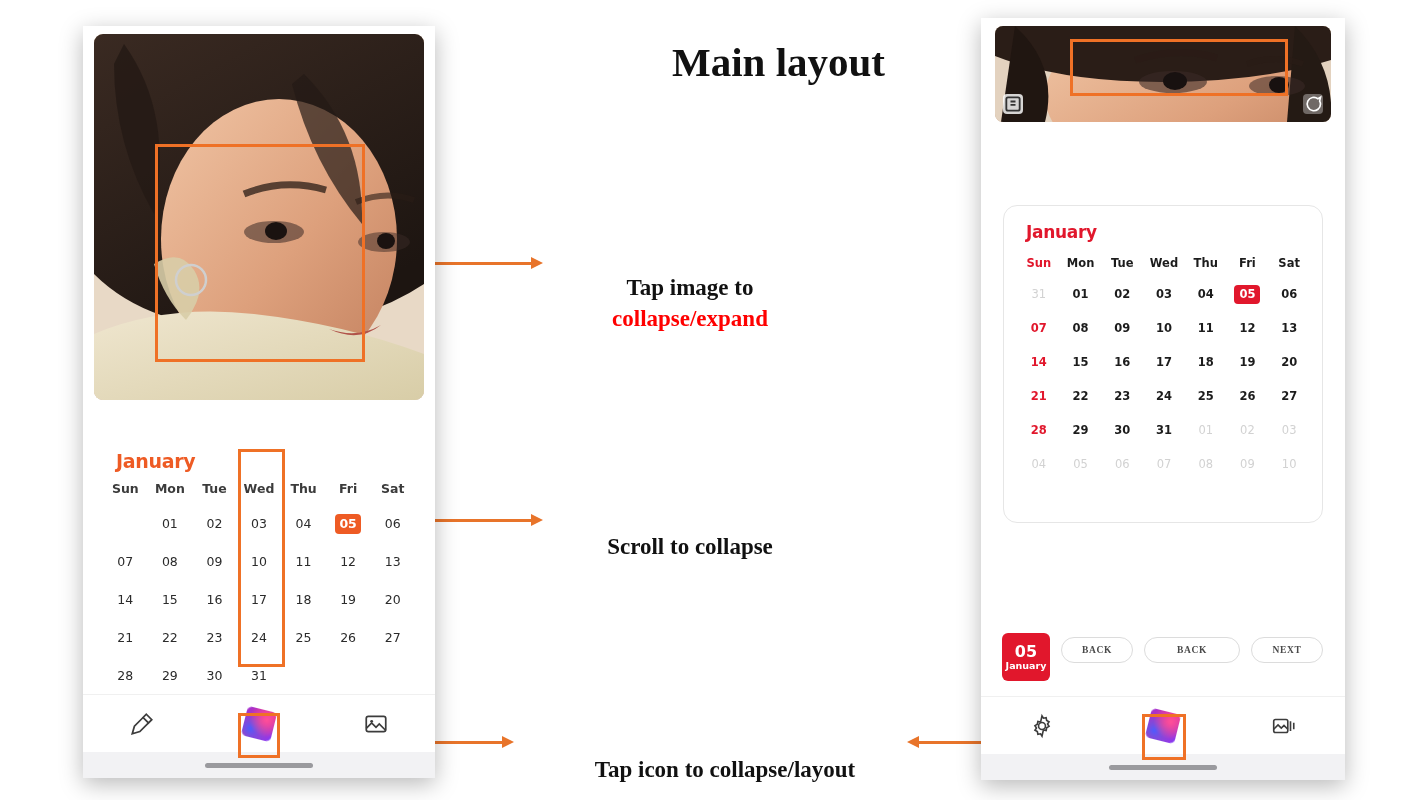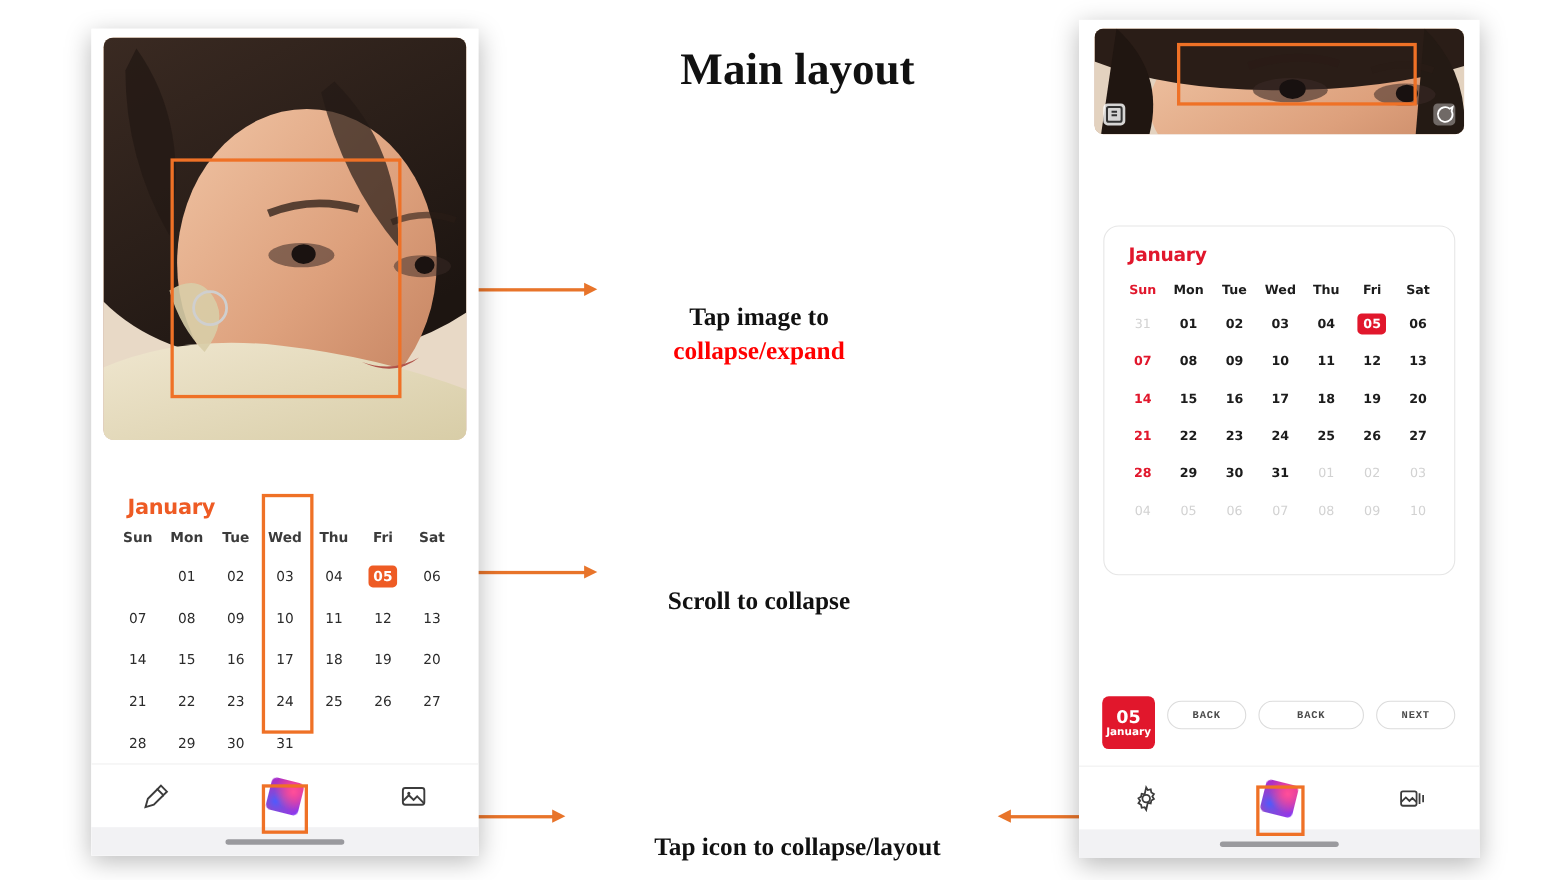--- a/index.html
+++ b/index.html
@@ -7,21 +7,21 @@
     width: 1422px; height: 800px;
     background: #ffffff;
     font-family: "Liberation Sans", sans-serif;
     overflow: hidden;
   }
   .stage { position: relative; width: 1422px; height: 800px; background: #fff; }
 
   
   .slide-title {
     position: absolute; left: 565px; top: 38px; width: 320px;
-    text-align: center;
+    text-align: right;
     font-family: "Liberation Serif", serif;
     font-weight: bold; font-size: 41px; color: #111111;
     letter-spacing: 0px;
   }
 
   
   .anno {
     position: absolute;
     font-family: "Liberation Serif", serif;
     font-weight: bold; font-size: 23px; color: #111111;
@@ -190,21 +190,21 @@
     font-family: "DejaVu Sans", sans-serif;
   }
   .day-badge .d { font-size: 16px; font-weight: bold; line-height: 1.1; }
   .day-badge .m { font-size: 9.5px; font-weight: bold; }
 
   .nav-pills { position: absolute; left: 80px; top: 619px; display: flex; gap: 11px; }
   .pill {
     border: 1px solid #dcdcdc; border-radius: 15px; background: #fff;
     height: 26px; display: flex; align-items: center; justify-content: center;
     font-size: 9.5px; letter-spacing: 0.7px; color: #4a4a4a; font-weight: bold;
-    font-family: Liberation Mono, monospace;
+    font-family: Liberation Serif, serif;
   }
   .pill.back { width: 72px; }
   .pill.today { width: 96px; }
   .pill.next { width: 72px; }
 
   .detail-date {
     position: absolute; left: 22px; top: 679px;
     font-size: 12.5px; font-weight: bold; color: #1a1a1a;
     font-family: "DejaVu Sans", sans-serif;
   }

